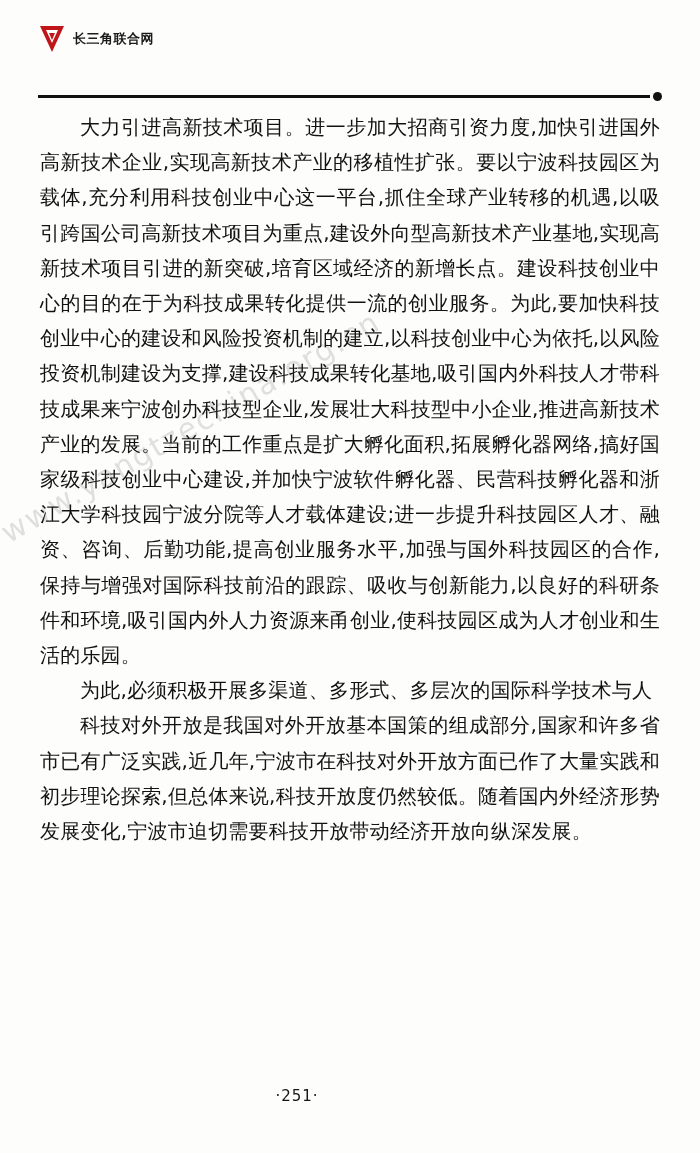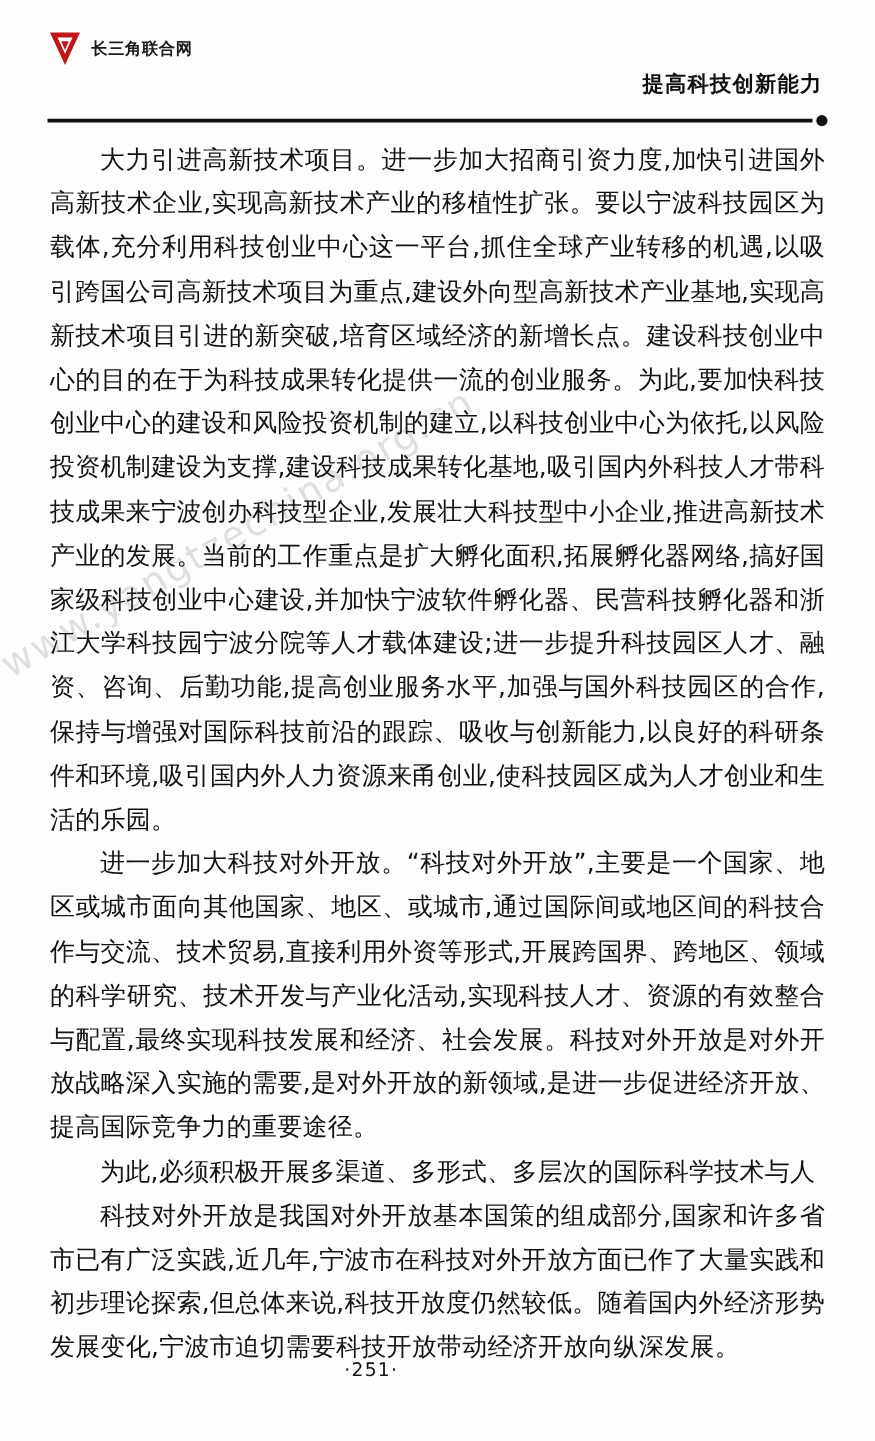--- a/index.html
+++ b/index.html
@@ -138,32 +138,30 @@
       <span class="logo-mark">
         <svg width="28" height="30" viewBox="0 0 28 30" xmlns="http://www.w3.org/2000/svg">
           <path d="M2 2 L26 2 L14 28 Z" fill="#c0161a"></path>
           <path d="M8 6 L20 6 L14 19 Z" fill="#ffffff"></path>
           <path d="M11 9 L17 9 L14 16 Z" fill="#c0161a"></path>
         </svg>
       </span>
       <span class="logo-text">长三角联合网</span>
     </div>
 
-    <div class="header-title">提高科技创新能力</div>
 
     <div class="rule-wrap">
       <div class="rule-line"></div>
       <div class="rule-dot"></div>
     </div>
   </div>
 
   <div class="watermark">www.yangtzechina.org.cn</div>
 
   <div class="body-text">
     <p>大力引进高新技术项目。进一步加大招商引资力度,加快引进国外高新技术企业,实现高新技术产业的移植性扩张。要以宁波科技园区为载体,充分利用科技创业中心这一平台,抓住全球产业转移的机遇,以吸引跨国公司高新技术项目为重点,建设外向型高新技术产业基地,实现高新技术项目引进的新突破,培育区域经济的新增长点。建设科技创业中心的目的在于为科技成果转化提供一流的创业服务。为此,要加快科技创业中心的建设和风险投资机制的建立,以科技创业中心为依托,以风险投资机制建设为支撑,建设科技成果转化基地,吸引国内外科技人才带科技成果来宁波创办科技型企业,发展壮大科技型中小企业,推进高新技术产业的发展。当前的工作重点是扩大孵化面积,拓展孵化器网络,搞好国家级科技创业中心建设,并加快宁波软件孵化器、民营科技孵化器和浙江大学科技园宁波分院等人才载体建设;进一步提升科技园区人才、融资、咨询、后勤功能,提高创业服务水平,加强与国外科技园区的合作,保持与增强对国际科技前沿的跟踪、吸收与创新能力,以良好的科研条件和环境,吸引国内外人力资源来甬创业,使科技园区成为人才创业和生活的乐园。</p>
-    <p>进一步加大科技对外开放。“科技对外开放”,主要是一个国家、地区或城市面向其他国家、地区、或城市,通过国际间或地区间的科技合作与交流、技术贸易,直接利用外资等形式,开展跨国界、跨地区、领域的科学研究、技术开发与产业化活动,实现科技人才、资源的有效整合与配置,最终实现科技发展和经济、社会发展。科技对外开放是对外开放战略深入实施的需要,是对外开放的新领域,是进一步促进经济开放、提高国际竞争力的重要途径。</p>
     <p>为此,必须积极开展多渠道、多形式、多层次的国际科学技术与人</p>
     <p>科技对外开放是我国对外开放基本国策的组成部分,国家和许多省市已有广泛实践,近几年,宁波市在科技对外开放方面已作了大量实践和初步理论探索,但总体来说,科技开放度仍然较低。随着国内外经济形势发展变化,宁波市迫切需要科技开放带动经济开放向纵深发展。</p>
   </div>
 
   <div class="footer">·251·</div>
 
 </div>
 
 </body></html>

